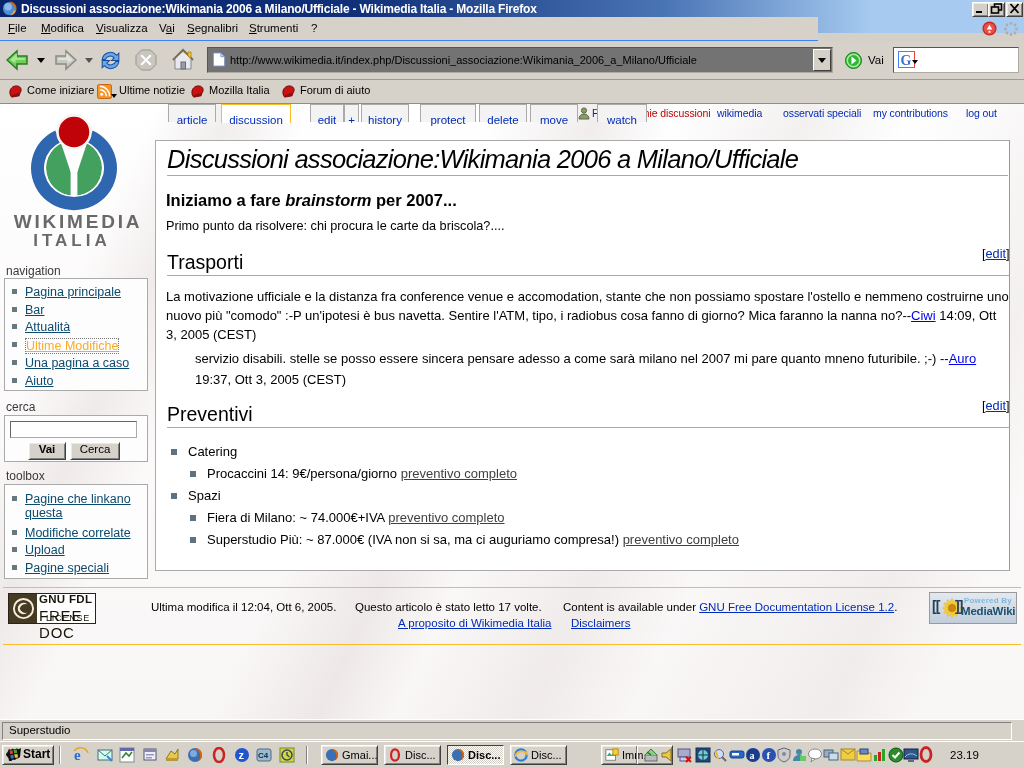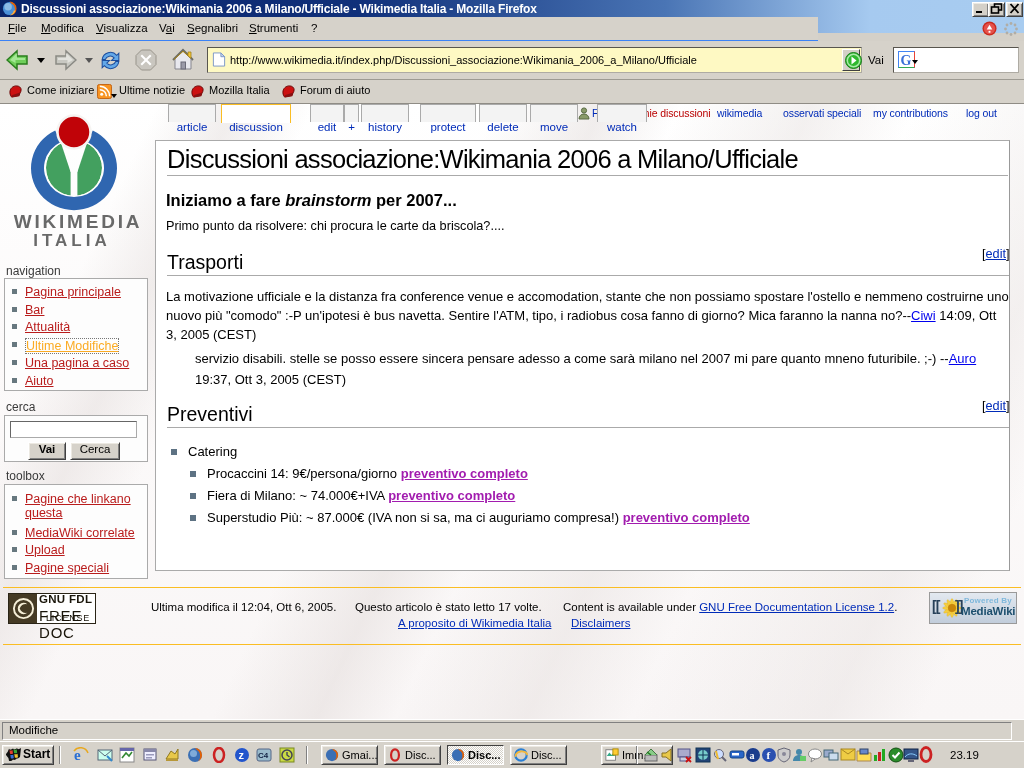--- a/index.html
+++ b/index.html
@@ -7,54 +7,54 @@
 
 #titlebar{left:0;top:0;width:1024px;height:33px;background:linear-gradient(to right,#0a246a 0%,#10307a 35%,#4a75b5 65%,#a6caf0 85%,#a8ccf0 100%);}
 #titletext{left:21px;top:2px;color:#fff;font-weight:bold;font-size:12px;letter-spacing:-0.2px;white-space:nowrap;}
 .winbtn{top:2px;width:15px;height:13px;background:#d4d0c8;border:1px solid;border-color:#fff #404040 #404040 #fff;box-shadow:inset 1px 1px 0 #ece9e2, inset -1px -1px 0 #808080;font-size:9px;line-height:11px;text-align:center;font-weight:bold;color:#000;}
 #menubar{left:0;top:17px;width:818px;height:23px;background:#d6d2ca;border-bottom:4px solid #3b82f6;}
 .menuitem{top:5px;font-size:11.5px;color:#000;}
 .menuitem u{text-decoration:underline;}
 #navbar{left:0;top:41px;width:1024px;height:38px;background:#d6d2ca;border-bottom:1px solid #9d9a92;}
 #bookbar{left:0;top:80px;width:1024px;height:23px;background:#d6d2ca;border-bottom:1px solid #8f8c85;}
 .bookitem{top:4px;font-size:11px;color:#000;}
-#urlbox{left:207px;top:6px;width:624px;height:24px;background:#fef9c3;border:1px solid;border-color:#58554e #aeaba3 #aeaba3 #58554e;padding-left:29px;}
+#urlbox{left:207px;top:6px;width:624px;height:24px;background:#737373;border:1px solid;border-color:#58554e #aeaba3 #aeaba3 #58554e;}
 #urltext{left:22px;top:6px;font-size:11px;color:#000;white-space:nowrap;}
 #urldrop{right:1px;top:1px;width:16px;height:20px;background:#d4d0c8;border:1px solid;border-color:#fff #404040 #404040 #fff;}
 #searchbox{left:893px;top:6px;width:124px;height:24px;background:#fff;border:1px solid;border-color:#58554e #aeaba3 #aeaba3 #58554e;}
 #vailabel{left:868px;top:13px;font-size:11.5px;}
 
 #viewport{left:0;top:104px;width:1024px;height:615px;background:
   linear-gradient(115deg, rgba(255,255,255,0) 12%, rgba(219,211,209,0.38) 18%, rgba(255,255,255,0) 24%, rgba(255,255,255,0) 38%, rgba(221,213,211,0.42) 46%, rgba(255,255,255,0) 52%, rgba(224,217,215,0.38) 62%, rgba(255,255,255,0) 70%, rgba(221,214,212,0.3) 85%, rgba(255,255,255,0) 92%),
   linear-gradient(to bottom,#ffffff 0%,#fcfafa 40%,#f9f6f6 100%);}
 .plink{font-size:10.5px;letter-spacing:-0.1px;color:#002bb8;text-decoration:none;}
-.tab{top:104px;height:18px;background:#f3f3f3;border:1px solid #aaa;border-bottom:0;font-size:11.5px;color:#002bb8;text-align:center;box-sizing:border-box;padding-top:16px;}
+.tab{top:104px;height:18px;background:#f3f3f3;border:1px solid #aaa;border-bottom:0;font-size:11.5px;color:#002bb8;text-align:center;box-sizing:border-box;padding-top:9px;}
 .tab.sel{background:#fff;border-color:#fabd23;height:19px;}
 #content{left:155px;top:140px;width:855px;height:431px;background:#fff;border:1px solid #aaa;border-right-color:#999;box-sizing:border-box;}
 .h2line{border-bottom:1px solid #aaa;}
 
 .sblabel{font-size:12px;color:#3a3a3a;}
 .sbbox{background:#fdfdfd;border:1px solid #aaa;box-sizing:border-box;}
-.sblink{font-size:12.5px;color:#b91c1c;text-decoration:underline;white-space:nowrap;}
+.sblink{font-size:12.5px;color:#0c4a6e;text-decoration:underline;white-space:nowrap;}
 .sbull{width:5px;height:5px;background:#67787f;}
 
 #f-orange-top{left:3px;top:587px;width:1018px;height:0;border-top:1px solid #fabd23;}
 #f-orange-bot{left:3px;top:644px;width:1018px;height:0;border-top:1px solid #fabd23;}
 .ftext{font-size:11.5px;color:#000;white-space:nowrap;}
 .ftext a{color:#002bb8;}
 
 #statusbar{left:0;top:719px;width:1024px;height:22px;background:#d6d2ca;border-top:1px solid #fff;}
 #statuspanel{left:2px;top:2px;width:1010px;height:18px;border:1px solid;border-color:#808080 #fff #fff #808080;font-size:11.5px;padding:1px 0 0 6px;box-sizing:border-box;}
 #taskbar{left:0;top:741px;width:1024px;height:27px;background:#d6d2ca;border-top:1px solid #fff;}
 .raised{background:#d6d2ca;border:1px solid;border-color:#fff #404040 #404040 #fff;box-shadow:inset 1px 1px 0 #ece9e2, inset -1px -1px 0 #808080;}
 .taskbtn{top:3px;height:20px;font-size:11px;box-sizing:border-box;white-space:nowrap;overflow:hidden;}
 #mwlist div{position:relative;padding-left:22px;}
 #mwlist .ind{margin-left:19px;}
 .lb1,.lb2{position:absolute;left:5px;top:8px;width:6px;height:6px;background:#5d7283;}
-#mwlist a{color:#a21caf;font-weight:bold;}
+#mwlist a{color:#404040;}
 </style></head>
 <body>
 
 <div class="abs" id="titlebar">
  <svg class="abs" style="left:2px;top:1px" width="15" height="15" viewBox="0 0 16 16">
       <circle cx="8" cy="8" r="7" fill="#4a90d9"></circle>
       <circle cx="6.5" cy="6" r="4" fill="#9cc4e8" opacity="0.8"></circle>
       <path d="M8 0.5 a7.5 7.5 0 0 1 7.5 7.5 7.5 7.5 0 0 1-6 7.3 c3-1.5 4.5-4 4.3-7 -0.2-2.5-1.6-4.6-3.8-5.6 -1-1-1.5-1.7-2-2.2z" fill="#e66000"></path>
       <path d="M14.5 10 a7.5 7.5 0 0 1-6.3 5.4 c2.5-1.3 4-3.2 4.3-5.4z" fill="#ffb13b"></path>
     </svg>
@@ -196,35 +196,36 @@
 <div class="abs tab sel" style="left:221px;width:70px">discussion</div>
 <div class="abs tab" style="left:310px;width:34px">edit</div>
 <div class="abs tab" style="left:344px;width:15px">+</div>
 <div class="abs tab" style="left:361px;width:48px">history</div>
 <div class="abs tab" style="left:420px;width:56px">protect</div>
 <div class="abs tab" style="left:479px;width:48px">delete</div>
 <div class="abs tab" style="left:530px;width:48px">move</div>
 <div class="abs tab" style="left:597px;width:50px">watch</div>
 
 <div class="abs" id="content"></div>
-<div class="abs" style="left:167px;top:145px;font-size:25.5px;letter-spacing:-0.72px;color:#000;white-space:nowrap;">Discussioni associazione:Wikimania 2006 a Milano/Ufficiale</div>
+<div class="abs" style="left:167px;top:145px;font-size:25.5px;letter-spacing:-0.72px;color:#000;white-space:nowrap;font-style:italic;">Discussioni associazione:Wikimania 2006 a Milano/Ufficiale</div>
 <div class="abs h2line" style="left:167px;top:175px;width:841px;"></div>
 <div class="abs" style="left:166px;top:191px;font-size:16.5px;font-weight:bold;white-space:nowrap;">Iniziamo a fare <i>brainstorm</i> per 2007...</div>
 <div class="abs" style="left:166px;top:219px;font-size:12.7px;white-space:nowrap;">Primo punto da risolvere: chi procura le carte da briscola?....</div>
 <div class="abs" style="left:982px;top:247px;font-size:12.7px;white-space:nowrap;">[<a href="#" style="color:#002bb8">edit</a>]</div>
 <div class="abs" style="left:167px;top:251px;font-size:19.5px;white-space:nowrap;">Trasporti</div>
 <div class="abs h2line" style="left:167px;top:275px;width:842px;"></div>
 <div class="abs" style="left:166px;top:288px;font-size:13px;line-height:18.8px;white-space:nowrap;color:#000;">La motivazione ufficiale e la distanza fra conference venue e accomodation, stante che non possiamo spostare l'ostello e nemmeno costruirne uno<br>nuovo più "comodo" :-P un'ipotesi è bus navetta. Sentire l'ATM, tipo, i radiobus cosa fanno di giorno? Mica faranno la nanna no?--<a href="#">Ciwi</a> 14:09, Ott<br>3, 2005 (CEST)</div>
 <div class="abs" style="left:195px;top:348px;font-size:13px;line-height:21px;white-space:nowrap;color:#000;">servizio disabili. stelle se posso essere sincera pensare adesso a come sarà milano nel 2007 mi pare quanto mneno futuribile. ;-) --<a href="#">Auro</a><br>19:37, Ott 3, 2005 (CEST)</div>
 <div class="abs" style="left:982px;top:399px;font-size:12.7px;white-space:nowrap;">[<a href="#" style="color:#002bb8">edit</a>]</div>
 <div class="abs" style="left:167px;top:403px;font-size:19.5px;white-space:nowrap;">Preventivi</div>
 <div class="abs h2line" style="left:167px;top:427px;width:842px;"></div>
 <div class="abs" id="mwlist" style="left:166px;top:441px;font-size:13px;line-height:22px;color:#000;">
  <div><span class="lb1"></span>Catering</div>
  <div class="ind"><span class="lb2"></span>Procaccini 14: 9€/persona/giorno <a href="#">preventivo completo</a></div>
+ <div><span class="lb1"></span>Spazi</div>
  <div class="ind"><span class="lb2"></span>Fiera di Milano: ~ 74.000€+IVA <a href="#">preventivo completo</a></div>
  <div class="ind"><span class="lb2"></span>Superstudio Più: ~ 87.000€ (IVA non si sa, ma ci auguriamo compresa!) <a href="#">preventivo completo</a></div>
 </div>
 
 <svg class="abs" style="left:24px;top:112px" width="100" height="104" viewBox="0 0 100 104">
  <defs>
   <mask id="gm">
         <circle cx="50" cy="56" r="28" fill="white"></circle>
         <path d="M46.6 60 L33 19 L67 19 L53.4 60 Z" fill="black"></path>
         <rect x="46.6" y="56" width="6.8" height="36" fill="black"></rect>
@@ -253,21 +254,21 @@
 <div class="abs sblabel" style="left:6px;top:400px">cerca</div>
 <div class="abs sbbox" style="left:4px;top:415px;width:144px;height:47px"></div>
 <div class="abs" style="left:10px;top:421px;width:125px;height:15px;background:#fff;border:1px solid;border-color:#666 #aaa #aaa #666;"></div>
 <div class="abs raised" style="left:28px;top:442px;width:36px;height:16px;text-align:center;font-size:11.5px;font-weight:bold;">Vai</div>
 <div class="abs raised" style="left:70px;top:442px;width:48px;height:16px;text-align:center;font-size:11.5px;">Cerca</div>
 <div class="abs sblabel" style="left:6px;top:469px">toolbox</div>
 <div class="abs sbbox" style="left:4px;top:484px;width:144px;height:95px"></div>
 <div class="abs sbull" style="left:12px;top:496px"></div>
 <a class="abs sblink" href="#" style="left:25px;top:492px;white-space:normal;width:118px;">Pagine che linkano questa</a>
 <div class="abs sbull" style="left:12px;top:530px"></div>
-<a class="abs sblink" href="#" style="left:25px;top:526px">MediaWiki correlate</a>
+<a class="abs sblink" href="#" style="left:25px;top:526px">Modifiche correlate</a>
 <div class="abs sbull" style="left:12px;top:547px"></div>
 <a class="abs sblink" href="#" style="left:25px;top:543px">Upload</a>
 <div class="abs sbull" style="left:12px;top:565px"></div>
 <a class="abs sblink" href="#" style="left:25px;top:561px">Pagine speciali</a>
 
 <div class="abs" id="f-orange-top"></div>
 <div class="abs" id="f-orange-bot"></div>
 <div class="abs" id="gnulogo" style="left:8px;top:593px;width:86px;height:29px;border:1px solid #2a2416;background:#fff;">
  <div class="abs" style="left:0;top:0;width:28px;height:29px;background:#453a24;"></div>
  <svg class="abs" style="left:3px;top:3px" width="23" height="23" viewBox="0 0 24 24">
@@ -297,21 +298,21 @@
         </g>
         <circle r="4" fill="#c8860a"></circle>
       </g>
     </svg>
  <div class="abs" style="left:25px;top:5px;font-size:14px;font-weight:bold;color:#27415a;letter-spacing:-1px;">]]</div>
  <div class="abs" style="left:34px;top:3px;font-size:8px;font-weight:bold;color:#7fb8dc;letter-spacing:0.2px;">Powered By</div>
  <div class="abs" style="left:31px;top:12px;font-size:11.5px;font-weight:bold;color:#1d4f6e;letter-spacing:-0.2px;">MediaWiki</div>
 </div>
 
 <div class="abs" id="statusbar">
-    <div class="abs" id="statuspanel">Modifiche</div>
+    <div class="abs" id="statuspanel">Superstudio</div>
   </div>
 
 <div class="abs" id="taskbar">
  <div class="abs raised taskbtn" style="left:2px;width:52px;padding:1px 0 0 3px;font-weight:bold;font-size:12px;">
   <svg width="17" height="14" viewBox="0 0 17 14" style="vertical-align:-3px">
         <g transform="skewY(-4)">
           <path d="M0 7 q2-2 3-5 l1 1 q2 0 3-1 l1 1 q2 0 3-1 l1 1 q2 0 3-1 l-1 9 q-2 2-3 1 l-1 1 q-2 1-3 0 l-1 1 q-2 1-3 0 q0-3-3-6z" fill="#111"></path>
           <path d="M3.5 3.5 q1.5 0.8 3 0 l0.5 3.5 q-1.5 0.8-3 0z" fill="#e33e30"></path>
           <path d="M7.5 3 q1.5 0.8 3.2 0 l0.5 3.5 q-1.7 0.8-3.2 0z" fill="#3aa635"></path>
           <path d="M4.3 8 q1.5 0.8 3 0 l0.5 3.5 q-1.5 0.8-3 0z" fill="#3a6fd8"></path>

